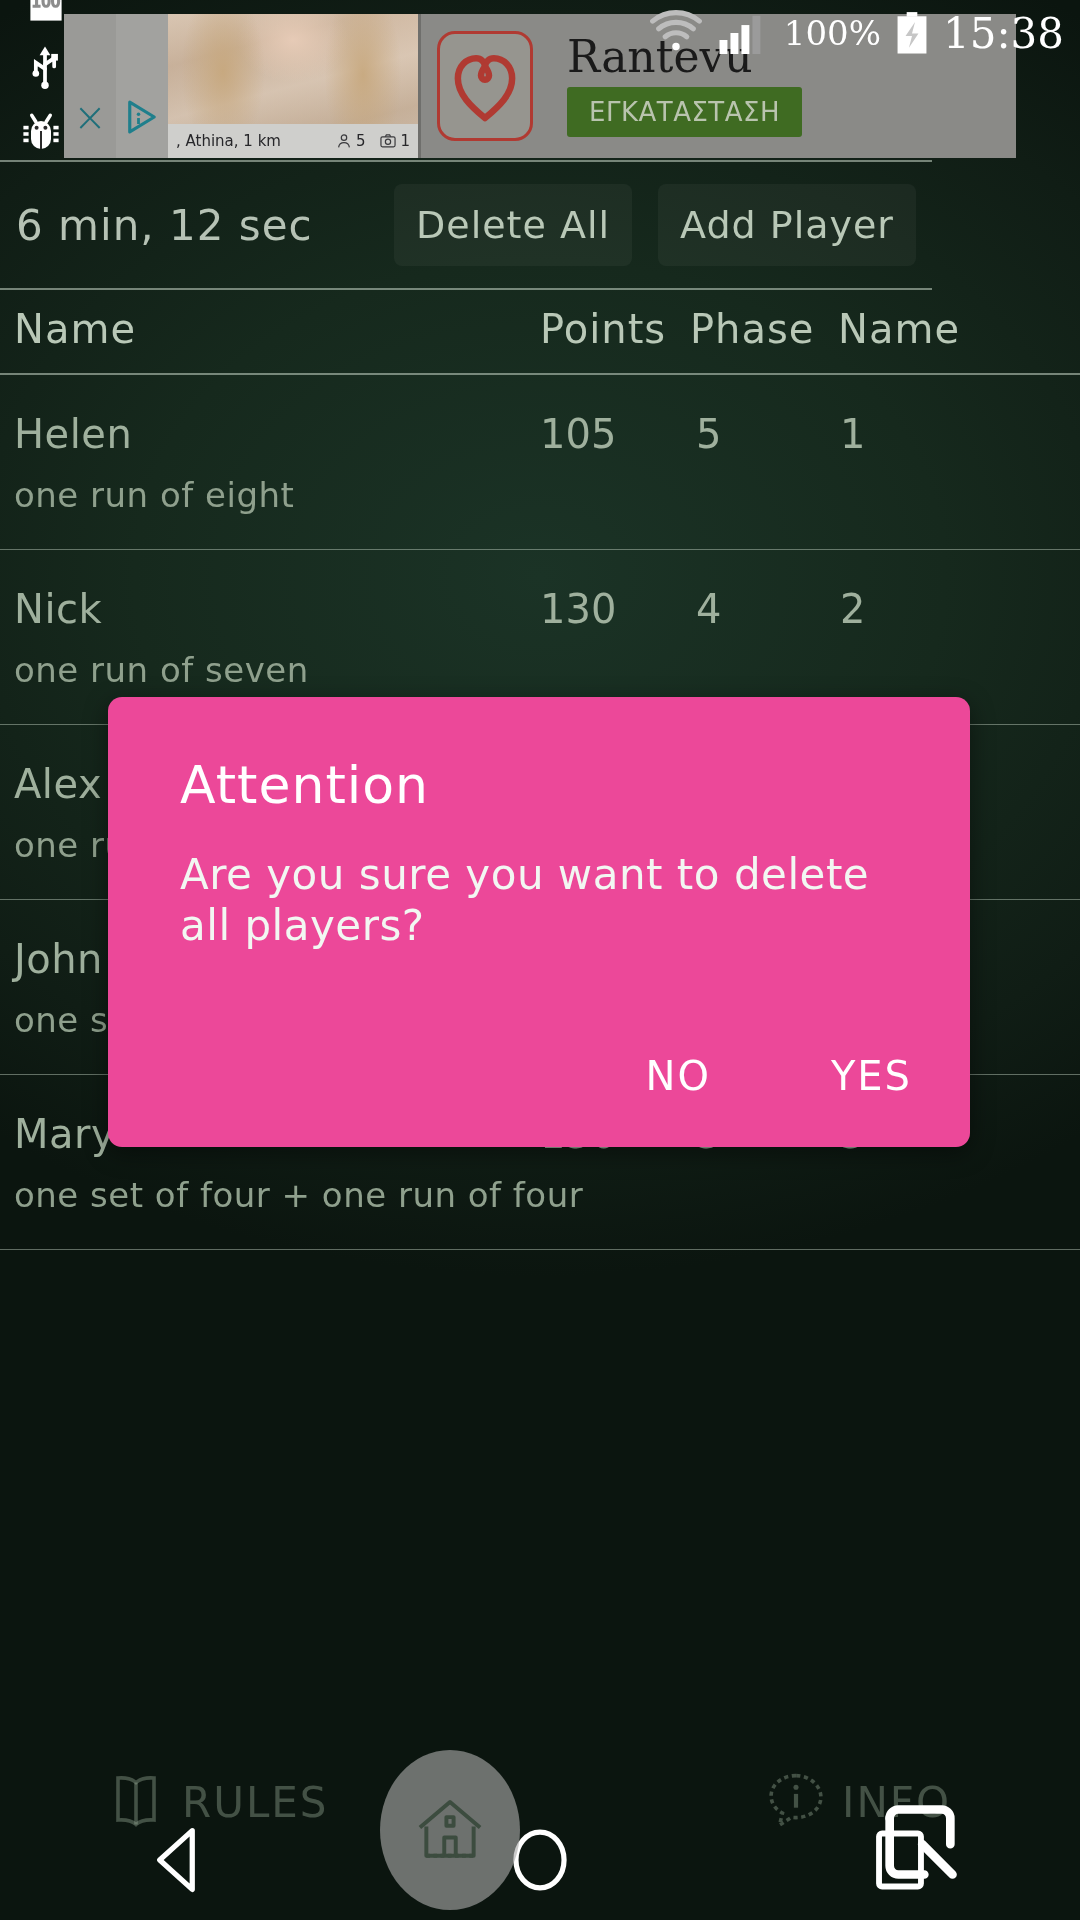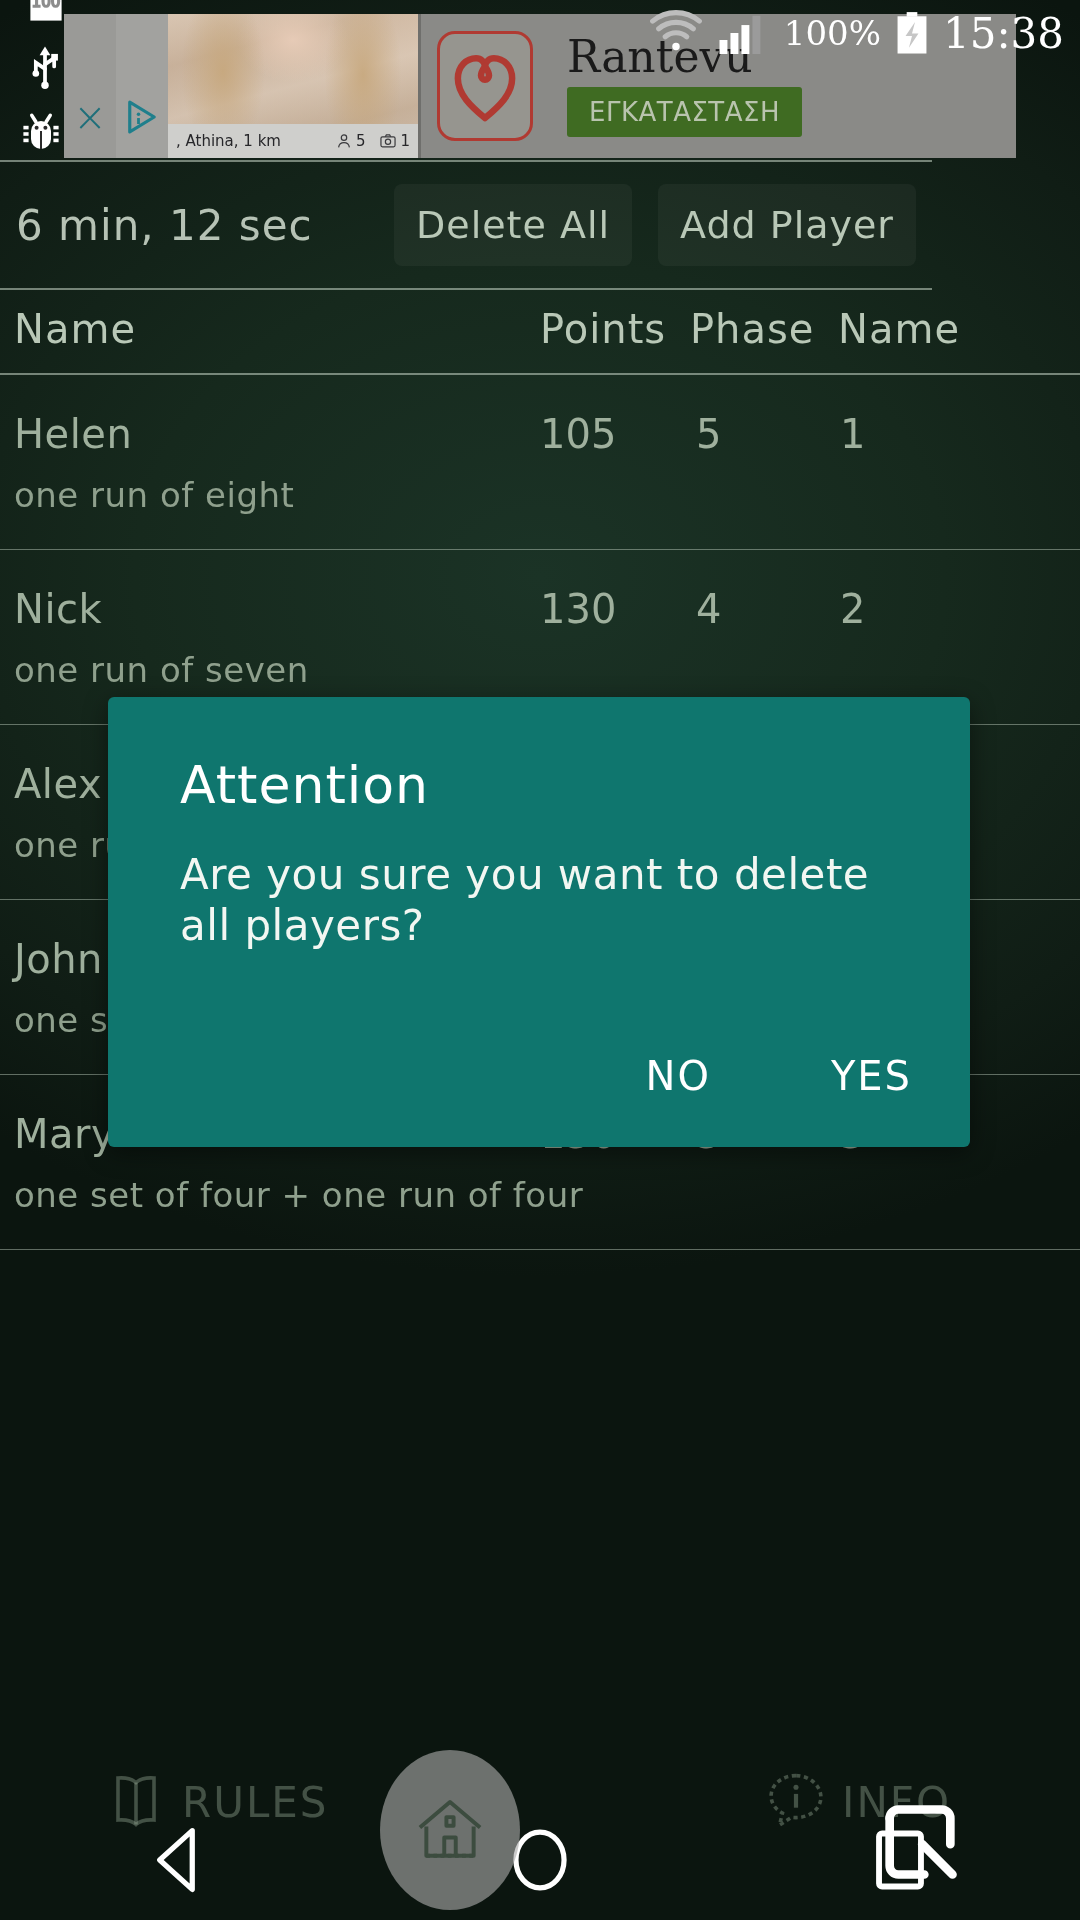--- a/index.html
+++ b/index.html
@@ -141,21 +141,21 @@
   .row .r-phase { left:696px; }
   .row .r-rank  { left:840px; }
 
   
   #dialog-scrim {
     position:absolute; left:0; top:0; width:1080px; height:1920px;
     background:transparent; z-index:70;
   }
   #dialog {
     position:absolute; left:108px; top:697px; width:862px; height:450px;
-    background:#0f766e; border-radius:6px;
+    background:#ec4899; border-radius:14px;
     box-shadow:0 6px 24px rgba(0,0,0,.45);
     z-index:75;
   }
   #dialog-title {
     position:absolute; left:72px; top:58px;
     color:#ffffff; font-size:52px; letter-spacing:1px;
   }
   #dialog-message {
     position:absolute; left:72px; top:152px; width:700px;
     color:#f2f7f2; font-size:42px; line-height:1.22; letter-spacing:.5px;

